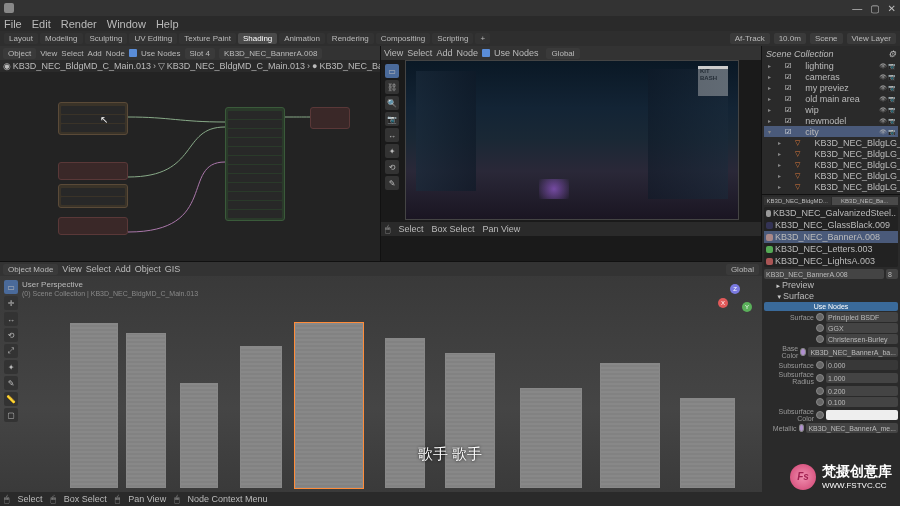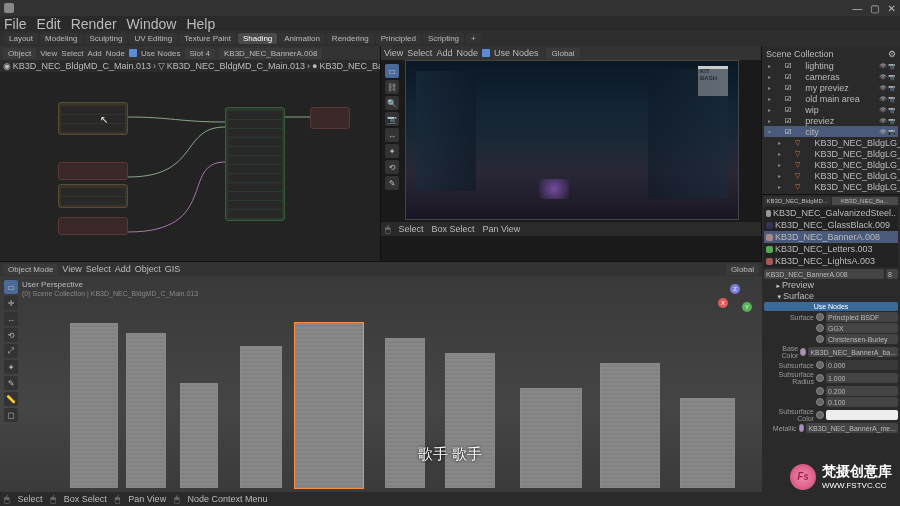--- a/index.html
+++ b/index.html
@@ -2,21 +2,21 @@
 <html><head>
 <meta charset="utf-8">
 <style>
 *{margin:0;padding:0;box-sizing:border-box;font-family:sans-serif;font-size:9px;color:#bbb;}
 body{background:#1a1a1a;width:900px;height:506px;overflow:hidden;position:relative;}
 .titlebar{height:16px;background:#333;display:flex;align-items:center;padding:0 4px;}
 .titlebar .icon{width:10px;height:10px;background:#888;margin-right:4px;border-radius:2px;}
 .titlebar .winbtns{margin-left:auto;display:flex;gap:8px;}
 .titlebar .winbtns span{font-size:10px;}
 .menubar{height:15px;background:#2a2a2a;display:flex;align-items:center;padding:0 4px;gap:10px;}
-.menubar span{font-size:14px;cursor:pointer;}
+.menubar span{font-size:11px;cursor:pointer;}
 .workspacebar{height:15px;background:#2e2e2e;display:flex;align-items:center;padding:0 4px;gap:2px;}
 .tab{padding:1px 5px;background:#333;border-radius:2px;font-size:8px;}
 .tab.active{background:#4a4a4a;color:#fff;}
 .right-head{margin-left:auto;display:flex;gap:4px;align-items:center;}
 .pill{background:#3a3a3a;padding:1px 5px;border-radius:2px;font-size:8px;}
 .main{display:flex;height:460px;}
 .left{width:380px;display:flex;flex-direction:column;}
 .center{width:382px;display:flex;flex-direction:column;border-left:1px solid #111;border-right:1px solid #111;}
 .rightpane{width:138px;background:#2a2a2a;display:flex;flex-direction:column;}
 .node-header{height:14px;background:#333;display:flex;align-items:center;gap:4px;padding:0 3px;}
@@ -43,21 +43,21 @@
 .vheader{height:14px;background:#333;display:flex;align-items:center;gap:4px;padding:0 3px;font-size:8px;}
 .persp{position:absolute;top:18px;left:22px;font-size:8px;}
 .persp2{position:absolute;top:28px;left:22px;font-size:7px;color:#888;}
 .gizmo{position:absolute;top:22px;right:10px;width:34px;height:34px;}
 .gizmo .ball{position:absolute;width:10px;height:10px;border-radius:50%;font-size:6px;display:flex;align-items:center;justify-content:center;color:#fff;}
 .bldg{position:absolute;bottom:18px;background:#888;}
 .bldg.selected{outline:1px solid #ff8c3a;}
 .bldg::before{content:"";position:absolute;inset:1px;background:repeating-linear-gradient(0deg,#777 0 2px,#888 2px 4px),repeating-linear-gradient(90deg,#777 0 2px,transparent 2px 4px);opacity:0.3;}
 .vp-footer{position:absolute;bottom:0;height:14px;width:100%;background:#2a2a2a;display:flex;align-items:center;gap:8px;padding:0 4px;font-size:8px;}
 .outliner{flex:0 0 auto;background:#2a2a2a;padding:2px;max-height:148px;overflow:hidden;}
-.outliner .hdr{display:flex;align-items:center;padding:1px 2px;font-size:8px;}
+.outliner .hdr{display:flex;align-items:center;padding:1px 2px;font-size:8px;font-style:italic;}
 .oitem{display:flex;align-items:center;gap:14px;padding:0 2px;height:11px;font-size:7px;}
 .oitem.sel{background:#4a5a7a;}
 .oitem .tri{color:#888;font-size:6px;}
 .oitem .ic{color:#e07b3b;font-size:7px;}
 .oitem.collection .ic{color:#eee;}
 .eyecam{display:flex;gap:1px;margin-left:auto;font-size:6px;}
 .props{flex:1;background:#2a2a2a;border-top:1px solid #111;padding:2px;overflow:hidden;}
 .ptabs{display:flex;gap:1px;margin-bottom:2px;}
 .ptab{flex:1;background:#333;padding:1px;font-size:6px;text-align:center;}
 .ptab.active{background:#4a4a4a;}
@@ -103,23 +103,29 @@
 
 <div class="workspacebar">
  <span class="tab">Layout</span>
  <span class="tab">Modeling</span>
  <span class="tab">Sculpting</span>
  <span class="tab">UV Editing</span>
  <span class="tab">Texture Paint</span>
  <span class="tab active">Shading</span>
  <span class="tab">Animation</span>
  <span class="tab">Rendering</span>
- <span class="tab">Principled</span>
+ <span class="tab">Compositing</span>
  <span class="tab">Scripting</span>
  <span class="tab">+</span>
+ <div class="right-head">
+  <span class="pill">Af-Track</span>
+  <span class="pill">10.0m</span>
+  <span class="pill">Scene</span>
+  <span class="pill">View Layer</span>
+ </div>
 </div>
 
 <div class="main" style="position: relative;">
  <div class="left" style="position: static;">
    <div class="node-header">
     <span class="pill">Object</span>
     <span class="item">View</span>
     <span class="item">Select</span>
     <span class="item">Add</span>
     <span class="item">Node</span>
@@ -291,21 +297,21 @@
           </div>
           <div class="oitem collection" style="padding-left: 4px;">
             <span class="tri">▸</span>
             <span class="ic">☑</span>
             <span>wip</span>
             <span class="eyecam">👁 📷</span>
           </div>
           <div class="oitem collection" style="padding-left: 4px;">
             <span class="tri">▸</span>
             <span class="ic">☑</span>
-            <span>previez</span>
+            <span>newmodel</span>
             <span class="eyecam">👁 📷</span>
           </div>
           <div class="oitem collection sel" style="padding-left: 4px;">
             <span class="tri">▾</span>
             <span class="ic">☑</span>
             <span>city</span>
             <span class="eyecam">👁 📷</span>
           </div>
           <div class="oitem" style="padding-left: 14px;">
             <span class="tri">▸</span>

